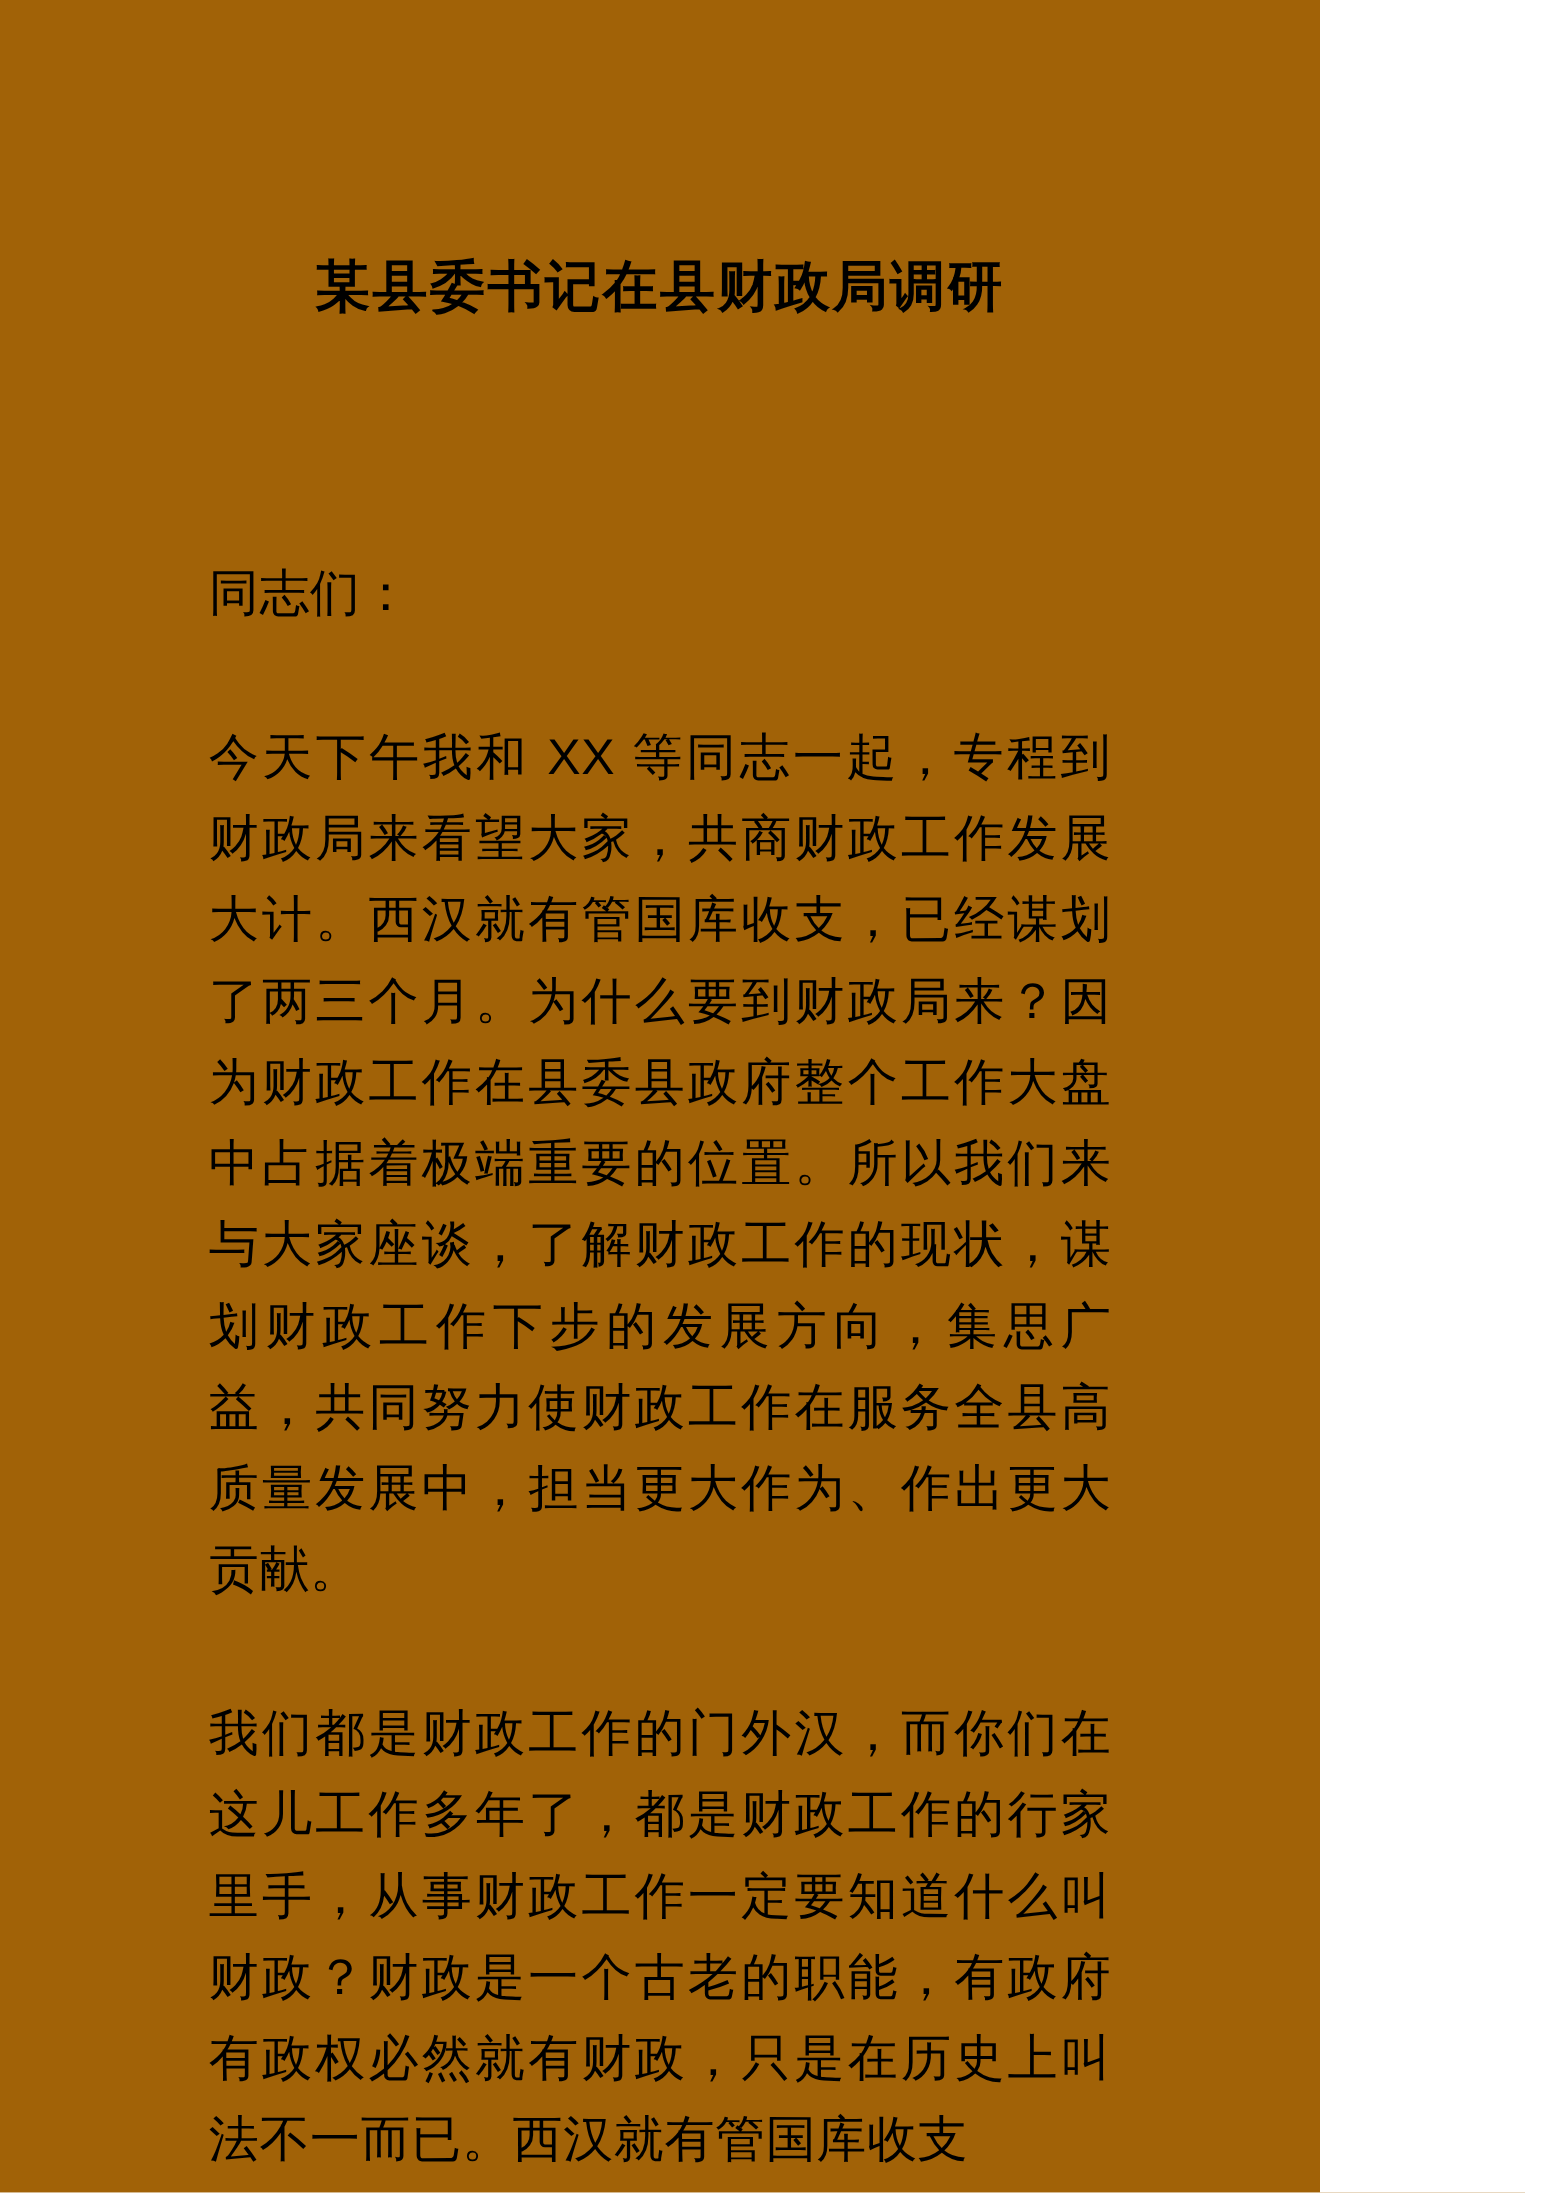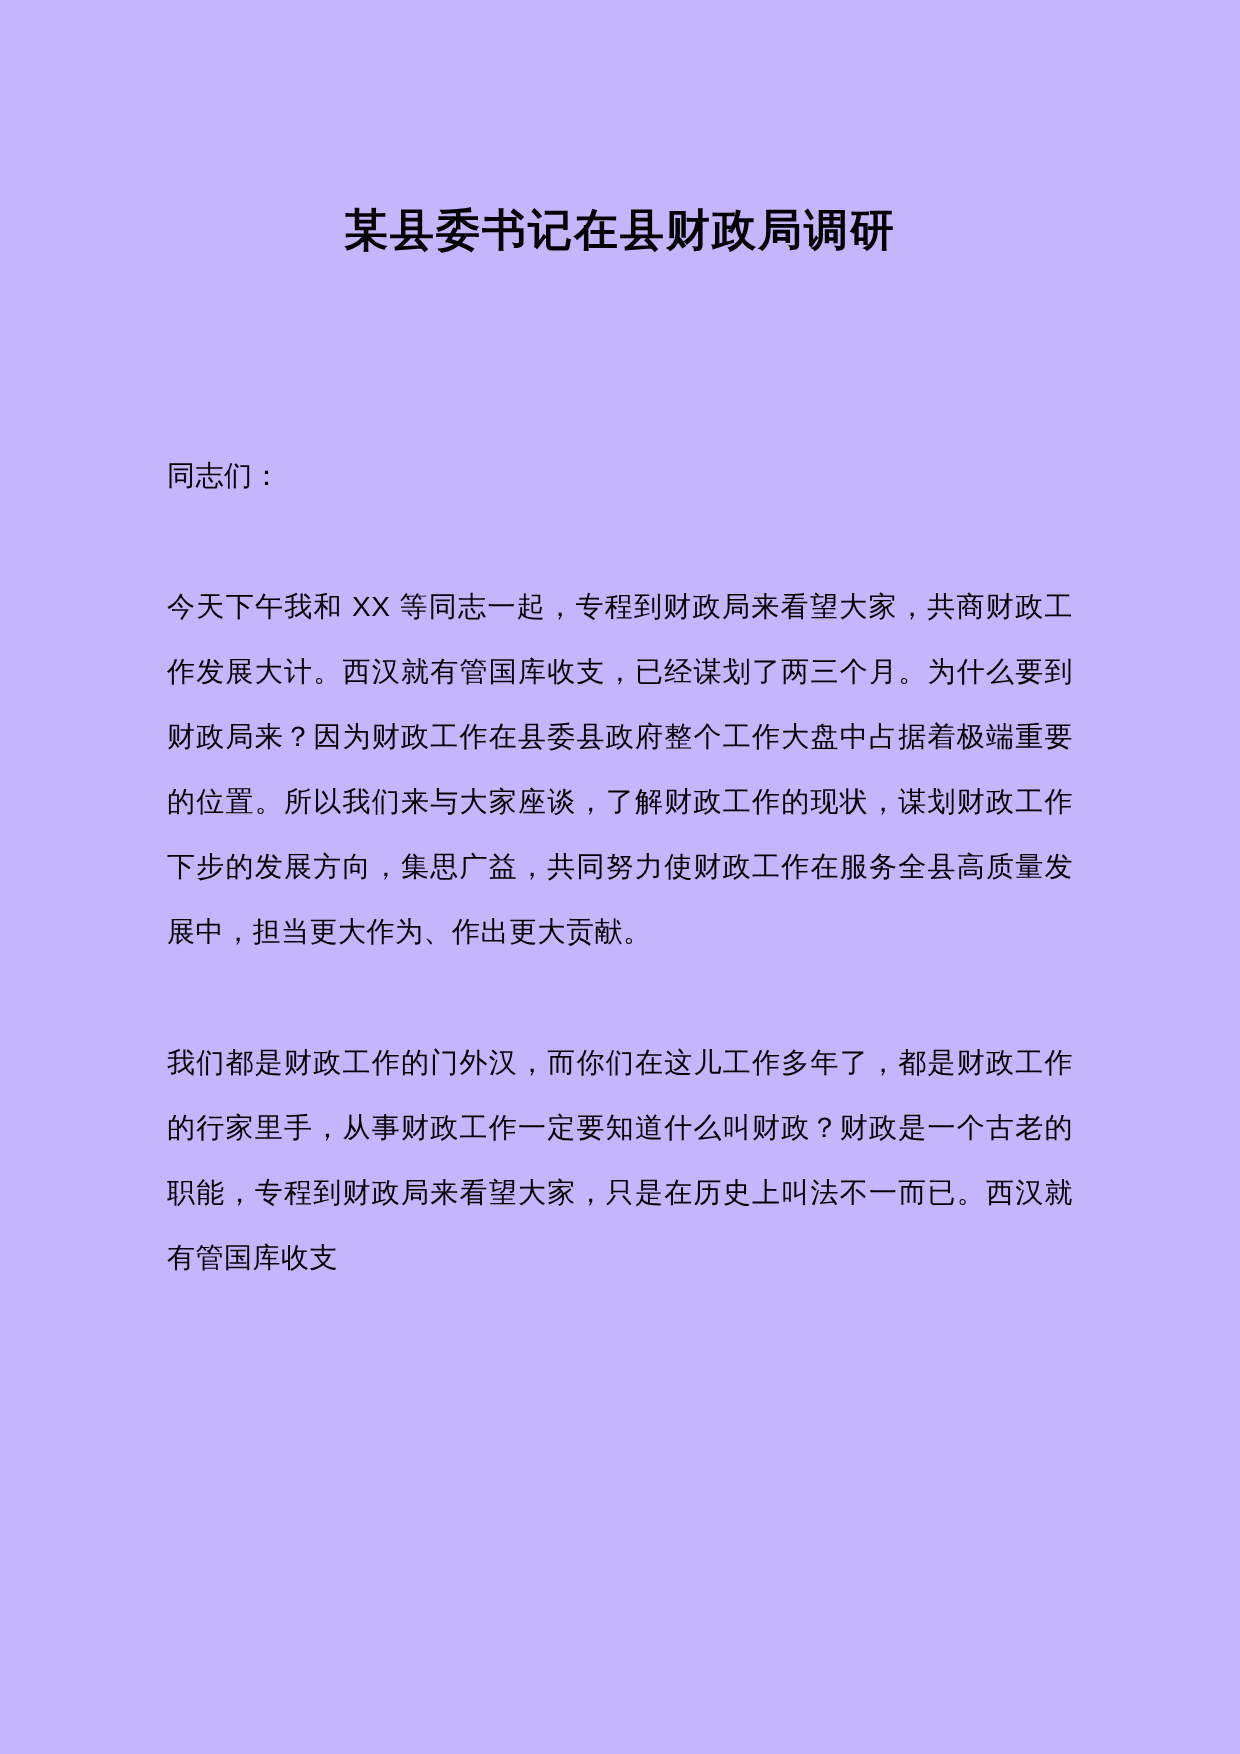--- a/index.html
+++ b/index.html
@@ -2,23 +2,23 @@
 <html><head>
 <meta charset="utf-8">
 <style>
   html, body {
     margin: 0;
     padding: 0;
     background: #ffffff;
   }
   .page {
     position: relative;
-    width: 1240px;
+    width: 1056px;
     height: 1754px;
-    background: #c4b5fd;
+    background: #a16207;
     overflow: hidden;
     font-family: "Liberation Sans", sans-serif;
     color: #000000;
   }
   .content {
     padding: 185px 167px 0 167px; 
   }
   .doc-title {
     margin: 0;
     font-size: 44px;
@@ -26,35 +26,35 @@
     line-height: 90px;
     text-align: center;
     letter-spacing: 2px;
     color: #000000;
   }
   .doc-title.line2 {
     margin-top: 95px; 
   }
   .body-text {
     margin: 0 0 66px 0;
-    font-size: 28px;
+    font-size: 40px;
     font-weight: 400;
     line-height: 65px;
     text-align: justify;
     text-justify: inter-ideograph;
     letter-spacing: 0.5px;
     color: #000000;
   }
   .salutation {
     margin-top: 168px; 
   }
 </style>
 </head>
 <body>
 
 <div class="page">
   <div class="content">
     <h1 class="doc-title line1">某县委书记在县财政局调研</h1>
     <p class="body-text salutation">同志们：</p>
     <p class="body-text">今天下午我和 XX 等同志一起，专程到财政局来看望大家，共商财政工作发展大计。西汉就有管国库收支，已经谋划了两三个月。为什么要到财政局来？因为财政工作在县委县政府整个工作大盘中占据着极端重要的位置。所以我们来与大家座谈，了解财政工作的现状，谋划财政工作下步的发展方向，集思广益，共同努力使财政工作在服务全县高质量发展中，担当更大作为、作出更大贡献。</p>
-    <p class="body-text">我们都是财政工作的门外汉，而你们在这儿工作多年了，都是财政工作的行家里手，从事财政工作一定要知道什么叫财政？财政是一个古老的职能，专程到财政局来看望大家，只是在历史上叫法不一而已。西汉就有管国库收支</p>
+    <p class="body-text">我们都是财政工作的门外汉，而你们在这儿工作多年了，都是财政工作的行家里手，从事财政工作一定要知道什么叫财政？财政是一个古老的职能，有政府有政权必然就有财政，只是在历史上叫法不一而已。西汉就有管国库收支</p>
   </div>
 </div>
 
 </body></html>

